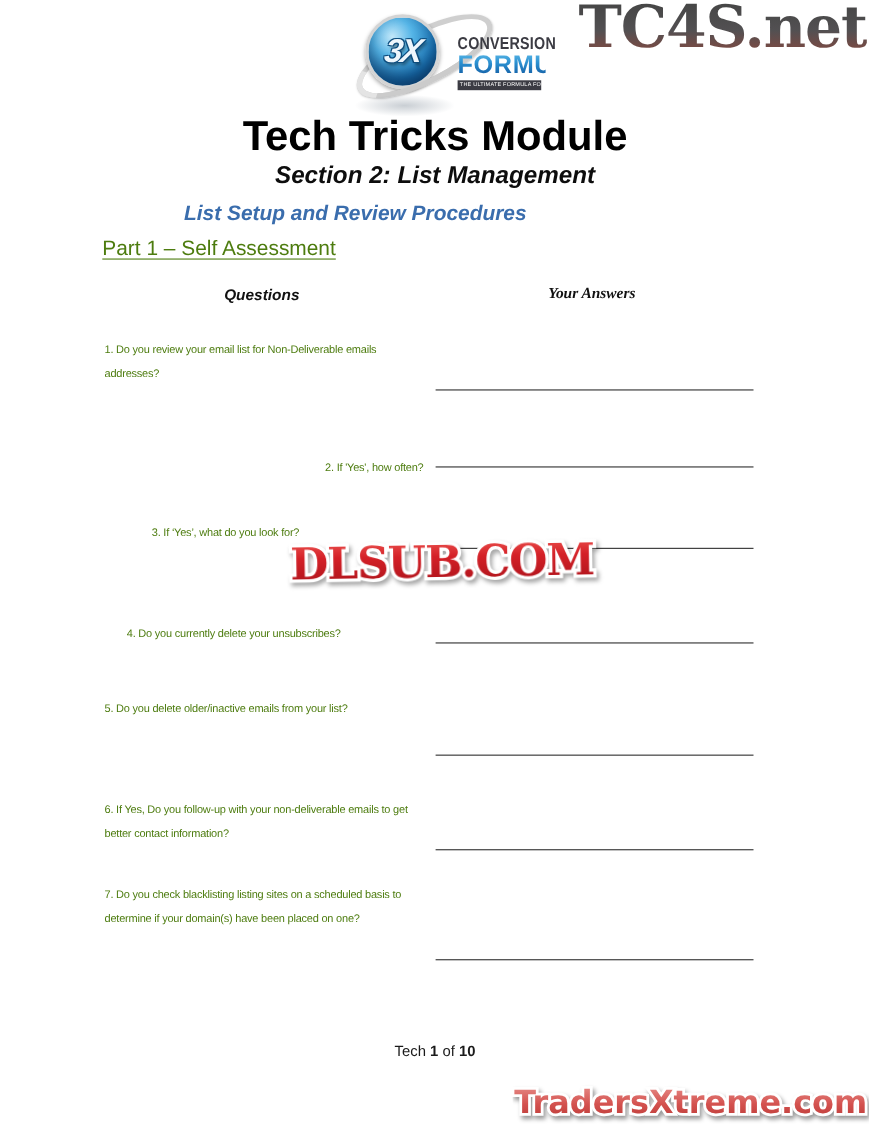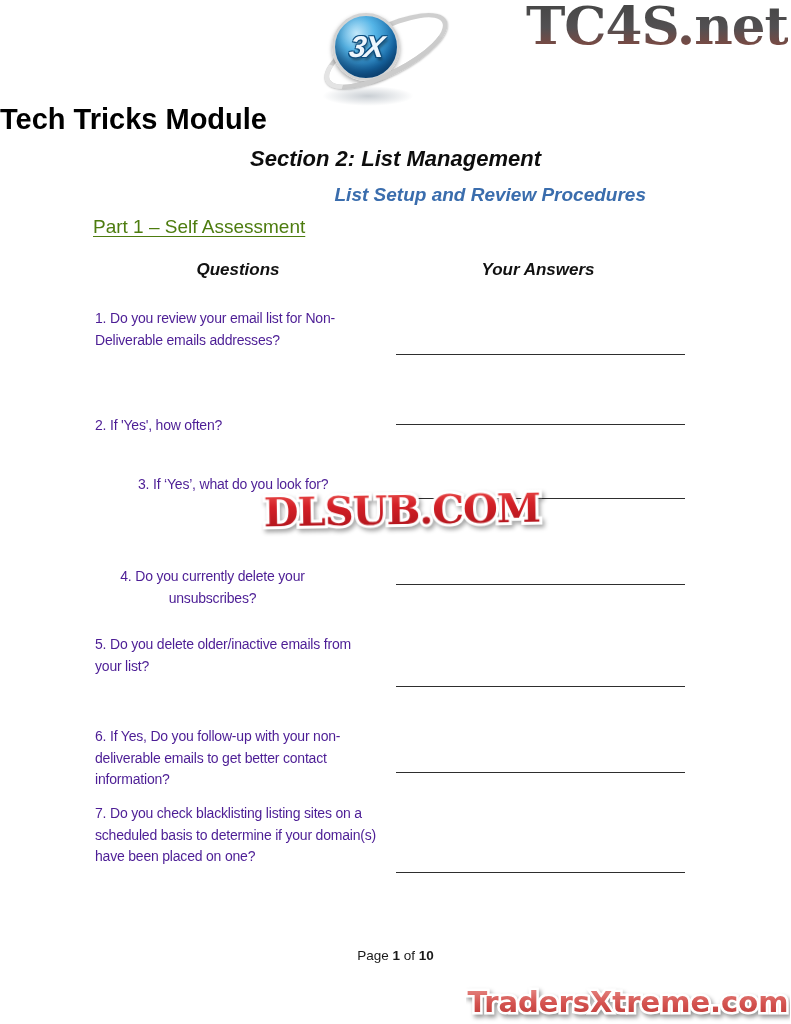--- a/index.html
+++ b/index.html
@@ -65,48 +65,48 @@
     font-size:53px; letter-spacing:-1px; line-height:50px;
     background:linear-gradient(180deg, #474747 10%, #525052 55%, #7b4a43 92%);
     -webkit-background-clip:text; background-clip:text;
     color:transparent; -webkit-text-fill-color:transparent;
   }
   .wm-dlsub { position:absolute; left:252px; top:479px; z-index:6; }
   .wm-traders { position:absolute; left:466px; top:979px; z-index:6; }
 
   
   .doc-title {
-    position:absolute; top:103px; left:0; width:791px; text-align:left;
-    font-size:29px; font-weight:bold; color:#000;
+    position:absolute; top:103px; left:0; width:791px; text-align:center;
+    font-size:38px; font-weight:bold; color:#000;
   }
   .section-heading {
     position:absolute; top:146px; left:0; width:791px; text-align:center;
     font-size:22px; font-weight:bold; font-style:italic; color:#0d0d0d;
   }
   .sub-heading {
-    position:absolute; top:184px; left:0; width:646px; text-align:right;
+    position:absolute; top:184px; left:0; width:646px; text-align:center;
     font-size:19px; font-weight:bold; font-style:italic;
   }
   .part-heading {
     position:absolute; top:216px; left:93px;
     font-size:19px; color:#4d7c0f;
     text-decoration:underline; text-underline-offset:3px;
   }
 
   
   .col-header {
     position:absolute; top:260px; width:180px; text-align:center;
-    font-size:17px; font-weight:bold; font-style:italic; color:#111;
+    font-size:14px; font-weight:bold; font-style:italic; color:#111;
   }
   .col-header.questions { left:148px; }
-  .col-header.answers  { left:448px; }
+  .col-header.answers  { left:448px;font-family:Liberation Serif, serif; }
 
   .q {
     position:absolute; left:95px;
-    font-size:14px; letter-spacing:-.2px; line-height:21.5px; color:#4c1d95;
+    font-size:10px; letter-spacing:-.2px; line-height:21.5px; color:#4d7c0f;
     z-index:2;
   }
   .aline {
     position:absolute; left:396px; width:289px; height:0;
     border-top:1.4px solid #2e2e2e; z-index:1;
   }
 
   
   .footer {
     position:absolute; top:948px; left:0; width:791px; text-align:center;
@@ -116,34 +116,39 @@
 </style>
 </head>
 <body>
 
 <div class="logo">
   <div class="logo-ring-back"></div>
   <div class="logo-sphere"></div>
   <div class="logo-badge-text">3X</div>
   <div class="logo-ring-front"></div>
   <div class="logo-reflection"></div>
+  <div class="logo-wordmark">
+    <div class="logo-line1">CONVERSION</div>
+    <div class="logo-line2">FORMULA</div>
+    <div class="logo-tagbar"><span>THE ULTIMATE FORMULA FOR ONLINE </span></div>
+  </div>
 </div>
 
 <div class="wm-tc4s">TC4S.net</div>
 
 <div class="doc-title">Tech Tricks Module</div>
 <div class="section-heading">Section 2: List Management</div>
 <div class="sub-heading" id="subHeading" style="color: rgb(58, 109, 173);">List Setup and Review Procedures</div>
 <div class="part-heading">Part 1 – Self Assessment</div>
 
 <div class="col-header questions">Questions</div>
 <div class="col-header answers">Your Answers</div>
 
 <div class="q" style="top:308px; width:290px;">1. Do you review your email list for Non-Deliverable emails addresses?</div>
-<div class="q" style="top:415px; width:290px;">2. If 'Yes', how often?</div>
+<div class="q" style="top:415px; width:290px;text-align:right;">2. If 'Yes', how often?</div>
 <div class="q" style="top:474px; width:290px;margin-left:43px;">3. If ‘Yes’, what do you look for?</div>
 <div class="q" style="top:566px; width:235px;text-align:center;">4. Do you currently delete your unsubscribes?</div>
 <div class="q" style="top:634px; width:285px;">5. Do you delete older/inactive emails from your list?</div>
 <div class="q" style="top:726px; width:288px;">6. If Yes, Do you follow-up with your non-deliverable emails to get better contact information?</div>
 <div class="q" style="top:803px; width:296px;">7. Do you check blacklisting listing sites on a scheduled basis to determine if your domain(s) have been placed on one?</div>
 
 <div class="aline" style="top:354px;"></div>
 <div class="aline" style="top:424px;"></div>
 <div class="aline" style="top:498px;"></div>
 <div class="aline" style="top:584px;"></div>
@@ -156,21 +161,21 @@
     <linearGradient id="gradRed" x1="0" y1="0" x2="0" y2="1">
       <stop offset="0%" stop-color="#ef5a55"></stop>
       <stop offset="40%" stop-color="#d42027"></stop>
       <stop offset="100%" stop-color="#a8121a"></stop>
     </linearGradient>
   </defs>
   <text x="150" y="45" text-anchor="middle" font-family="DejaVu Serif, serif" font-size="40" font-weight="bold" letter-spacing="-1" transform="rotate(-1 150 31)" fill="url(#gradRed)" stroke="#ffffff" stroke-width="6" style="paint-order:stroke; filter:drop-shadow(2px 3px 2px rgba(0,0,0,0.35));">DLSUB.COM</text>
 </svg>
 
 <div class="footer">
-  <span>Page</span>
+  <span>Tech</span>
   <b>1</b>
   <span>of</span>
   <b>10</b>
 </div>
 
 <svg class="wm-traders" width="324" height="45" viewBox="0 0 324 45">
   <defs>
     <linearGradient id="gradPink" x1="0" y1="0" x2="0" y2="1">
       <stop offset="0%" stop-color="#e8918d"></stop>
       <stop offset="55%" stop-color="#d4524f"></stop>

